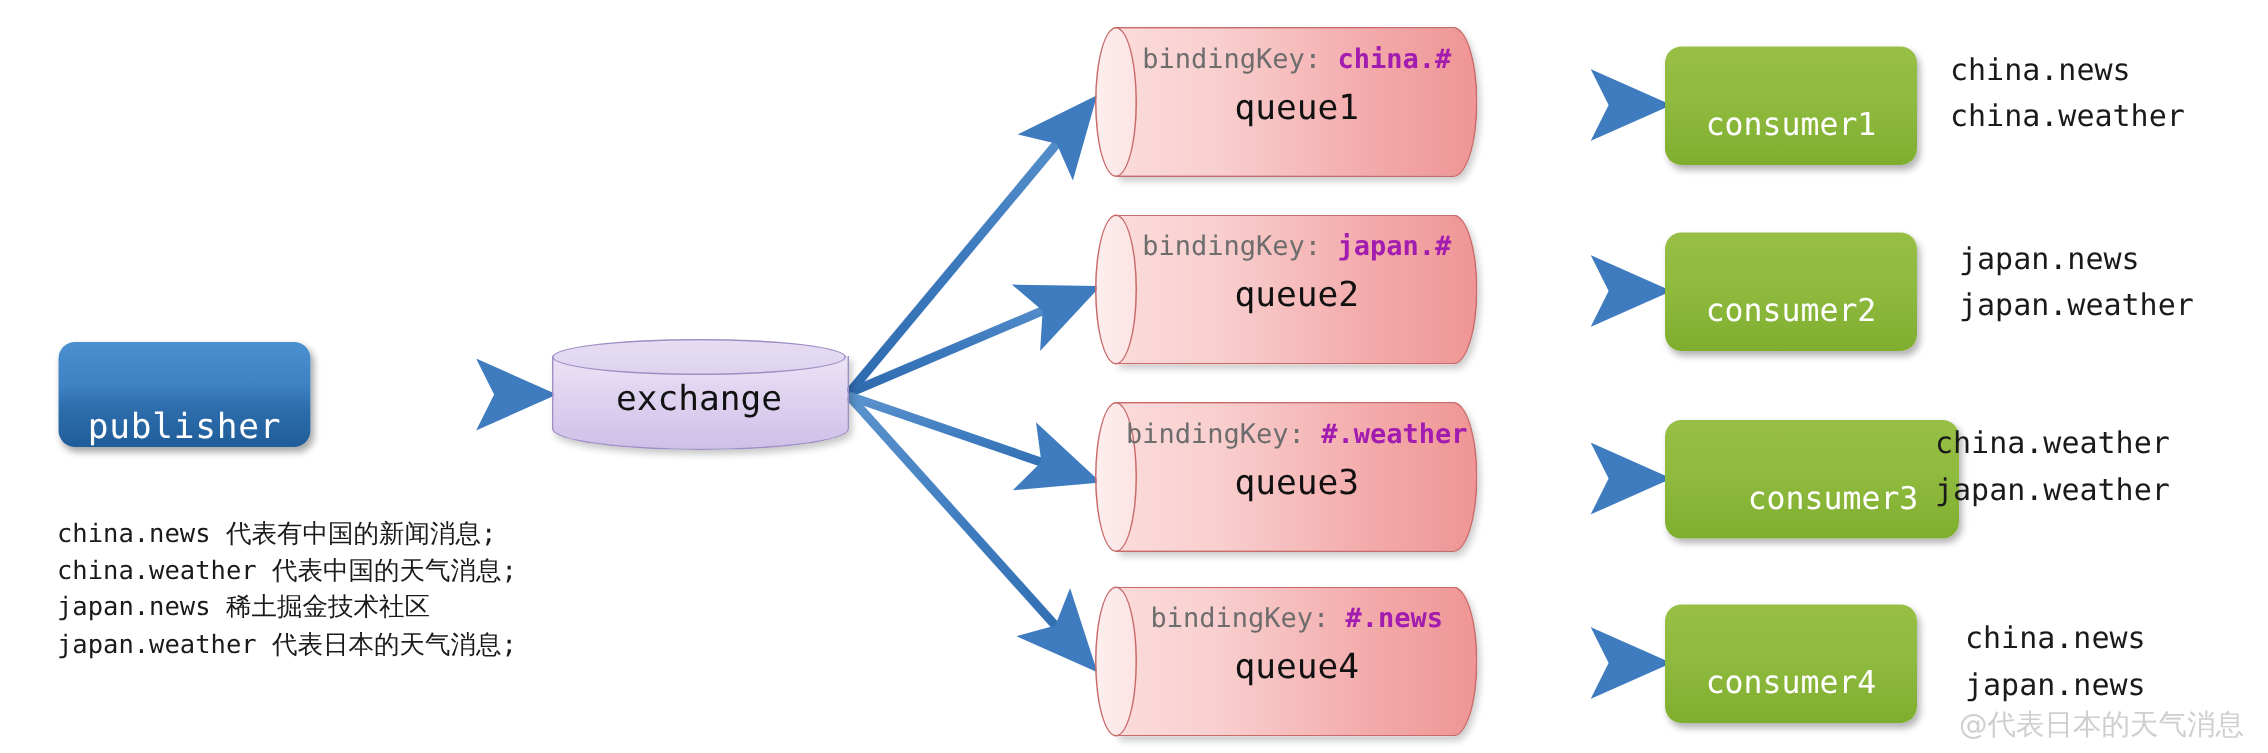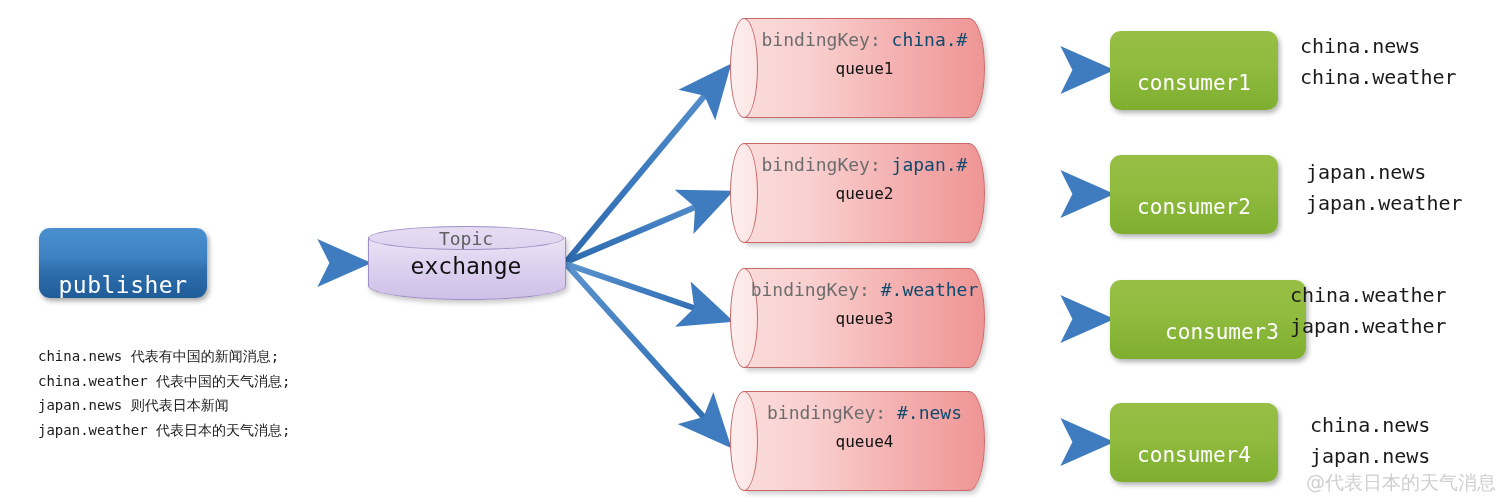--- a/index.html
+++ b/index.html
@@ -140,30 +140,30 @@
     left: 14px;
     width: 241px;
     text-align: center;
     font-size: 18px;
     color: #6d6d6d;
     white-space: nowrap;
     z-index: 3;
     font-family: "DejaVu Sans Mono", "Liberation Mono", monospace;
   }
   .queue-binding .pattern {
-    color: #0c4a6e;
-    font-weight: normal;
+    color: #a21caf;
+    font-weight: bold;
   }
   .queue-name {
     position: absolute;
     top: 41px;
     left: 14px;
     width: 241px;
     text-align: center;
-    font-size: 16px;
+    font-size: 23px;
     color: #111111;
     z-index: 3;
     font-family: "DejaVu Sans Mono", "Liberation Mono", monospace;
   }
 
   
   .consumer {
     position: absolute;
     left: 1110px;
     width: 168px;
@@ -191,21 +191,21 @@
     white-space: nowrap;
     font-family: "DejaVu Sans Mono", "Liberation Mono", monospace;
   }
   .routing-note .rk-line { display: block; }
 
   
   .legend {
     position: absolute;
     left: 38px;
     top: 344px;
-    font-size: 14px;
+    font-size: 17px;
     line-height: 24.5px;
     color: #1a1a1a;
     white-space: nowrap;
     font-family: "DejaVu Sans Mono", "Liberation Mono", monospace;
   }
   .legend .legend-line { display: block; }
 
   
   .watermark {
     position: absolute;
@@ -247,21 +247,20 @@
     <line x1="985" y1="442" x2="1106" y2="442" stroke="url(#wireGrad)" stroke-width="6" marker-end="url(#ah)"></line>
   </svg>
 
   <div class="publisher">
     <span class="publisher-label">publisher</span>
   </div>
 
   <div class="exchange">
     <div class="exchange-body"></div>
     <div class="exchange-top"></div>
-    <div class="exchange-title">Topic</div>
     <div class="exchange-name">exchange</div>
   </div>
 
   <div class="queue" style="top:18px;">
     <div class="queue-body"></div>
     <div class="queue-cap"></div>
     <div class="queue-binding">
       <span>bindingKey:</span>
       <span class="pattern">china.#</span>
     </div>
@@ -324,19 +323,19 @@
     <span class="rk-line">japan.weather</span>
   </div>
   <div class="routing-note" style="left:1310px; top:410px;">
     <span class="rk-line">china.news</span>
     <span class="rk-line">japan.news</span>
   </div>
 
   <div class="legend">
     <span class="legend-line">china.news  代表有中国的新闻消息;</span>
     <span class="legend-line">china.weather  代表中国的天气消息;</span>
-    <span class="legend-line">japan.news  则代表日本新闻</span>
+    <span class="legend-line">japan.news  稀土掘金技术社区</span>
     <span class="legend-line">japan.weather  代表日本的天气消息;</span>
   </div>
 
   <div class="watermark">@代表日本的天气消息</div>
 
 </div>
 
 </body></html>

